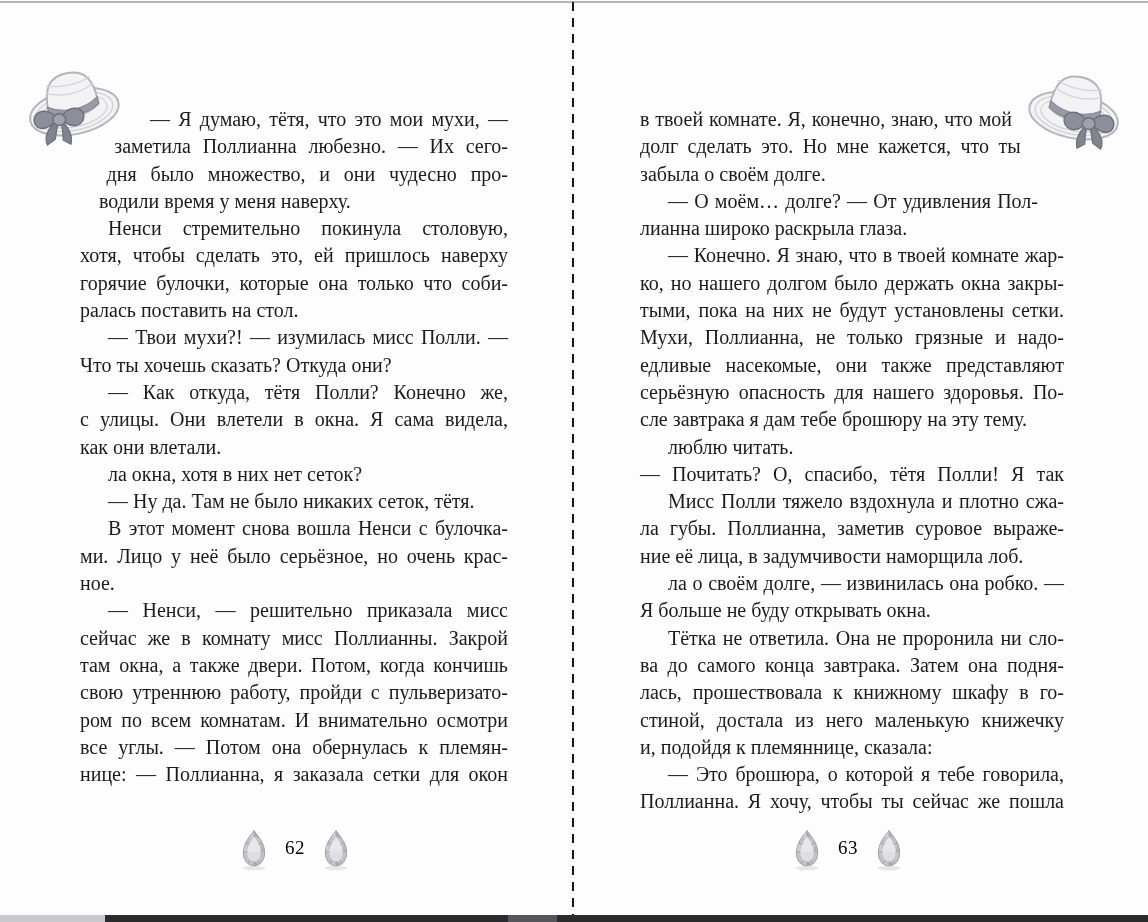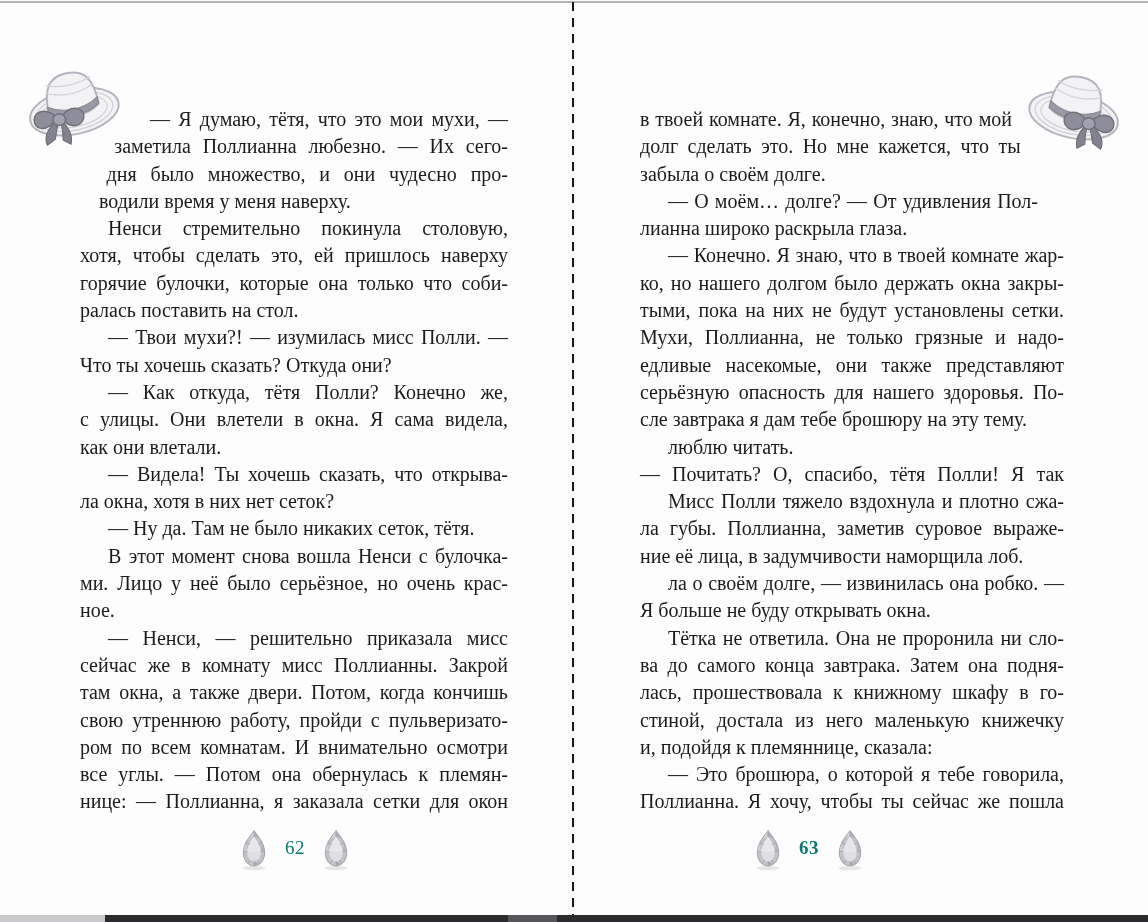--- a/index.html
+++ b/index.html
@@ -53,25 +53,25 @@
   .line.end{
     text-align-last:auto;
   }
   .para.indent .line:first-child{text-indent:28px;}
 
   .footer{
     position:absolute;top:826px;height:48px;width:234px;
     display:flex;align-items:center;justify-content:center;gap:16px;
   }
   .footer-left{left:178px;}
-  .footer-right{left:692px;font-weight:bold;}
+  .footer-right{left:731px;}
   .gem{width:30px;height:44px;display:inline-block;}
   .gem svg{width:100%;height:100%;}
   .page-num{
-    font-size:19px;color:#0f766e;letter-spacing:.5px;
+    font-size:19px;color:#000000;letter-spacing:.5px;
     transform:translateY(-2px);
   }
   .svg-defs{position:absolute;width:0;height:0;overflow:hidden;}
 </style>
 </head>
 <body>
 
 <svg class="svg-defs" aria-hidden="true">
   <defs>
     <symbol id="hat-def" viewBox="0 0 100 100">
@@ -140,21 +140,20 @@
       <div class="para indent">
         <div class="line">— Твои мухи?! — изумилась мисс Полли. —</div>
         <div class="line end">Что ты хочешь сказать? Откуда они?</div>
       </div>
       <div class="para indent">
         <div class="line">— Как откуда, тётя Полли? Конечно же,</div>
         <div class="line">с улицы. Они влетели в окна. Я сама видела,</div>
         <div class="line end">как они влетали.</div>
       </div>
       <div class="para indent">
-        <div class="line">— Видела! Ты хочешь сказать, что открыва-</div>
         <div class="line end">ла окна, хотя в них нет сеток?</div>
       </div>
       <div class="para indent">
         <div class="line end">— Ну да. Там не было никаких сеток, тётя.</div>
       </div>
       <div class="para indent">
         <div class="line">В этот момент снова вошла Ненси с булочка-</div>
         <div class="line">ми. Лицо у неё было серьёзное, но очень крас-</div>
         <div class="line end">ное.</div>
       </div>

